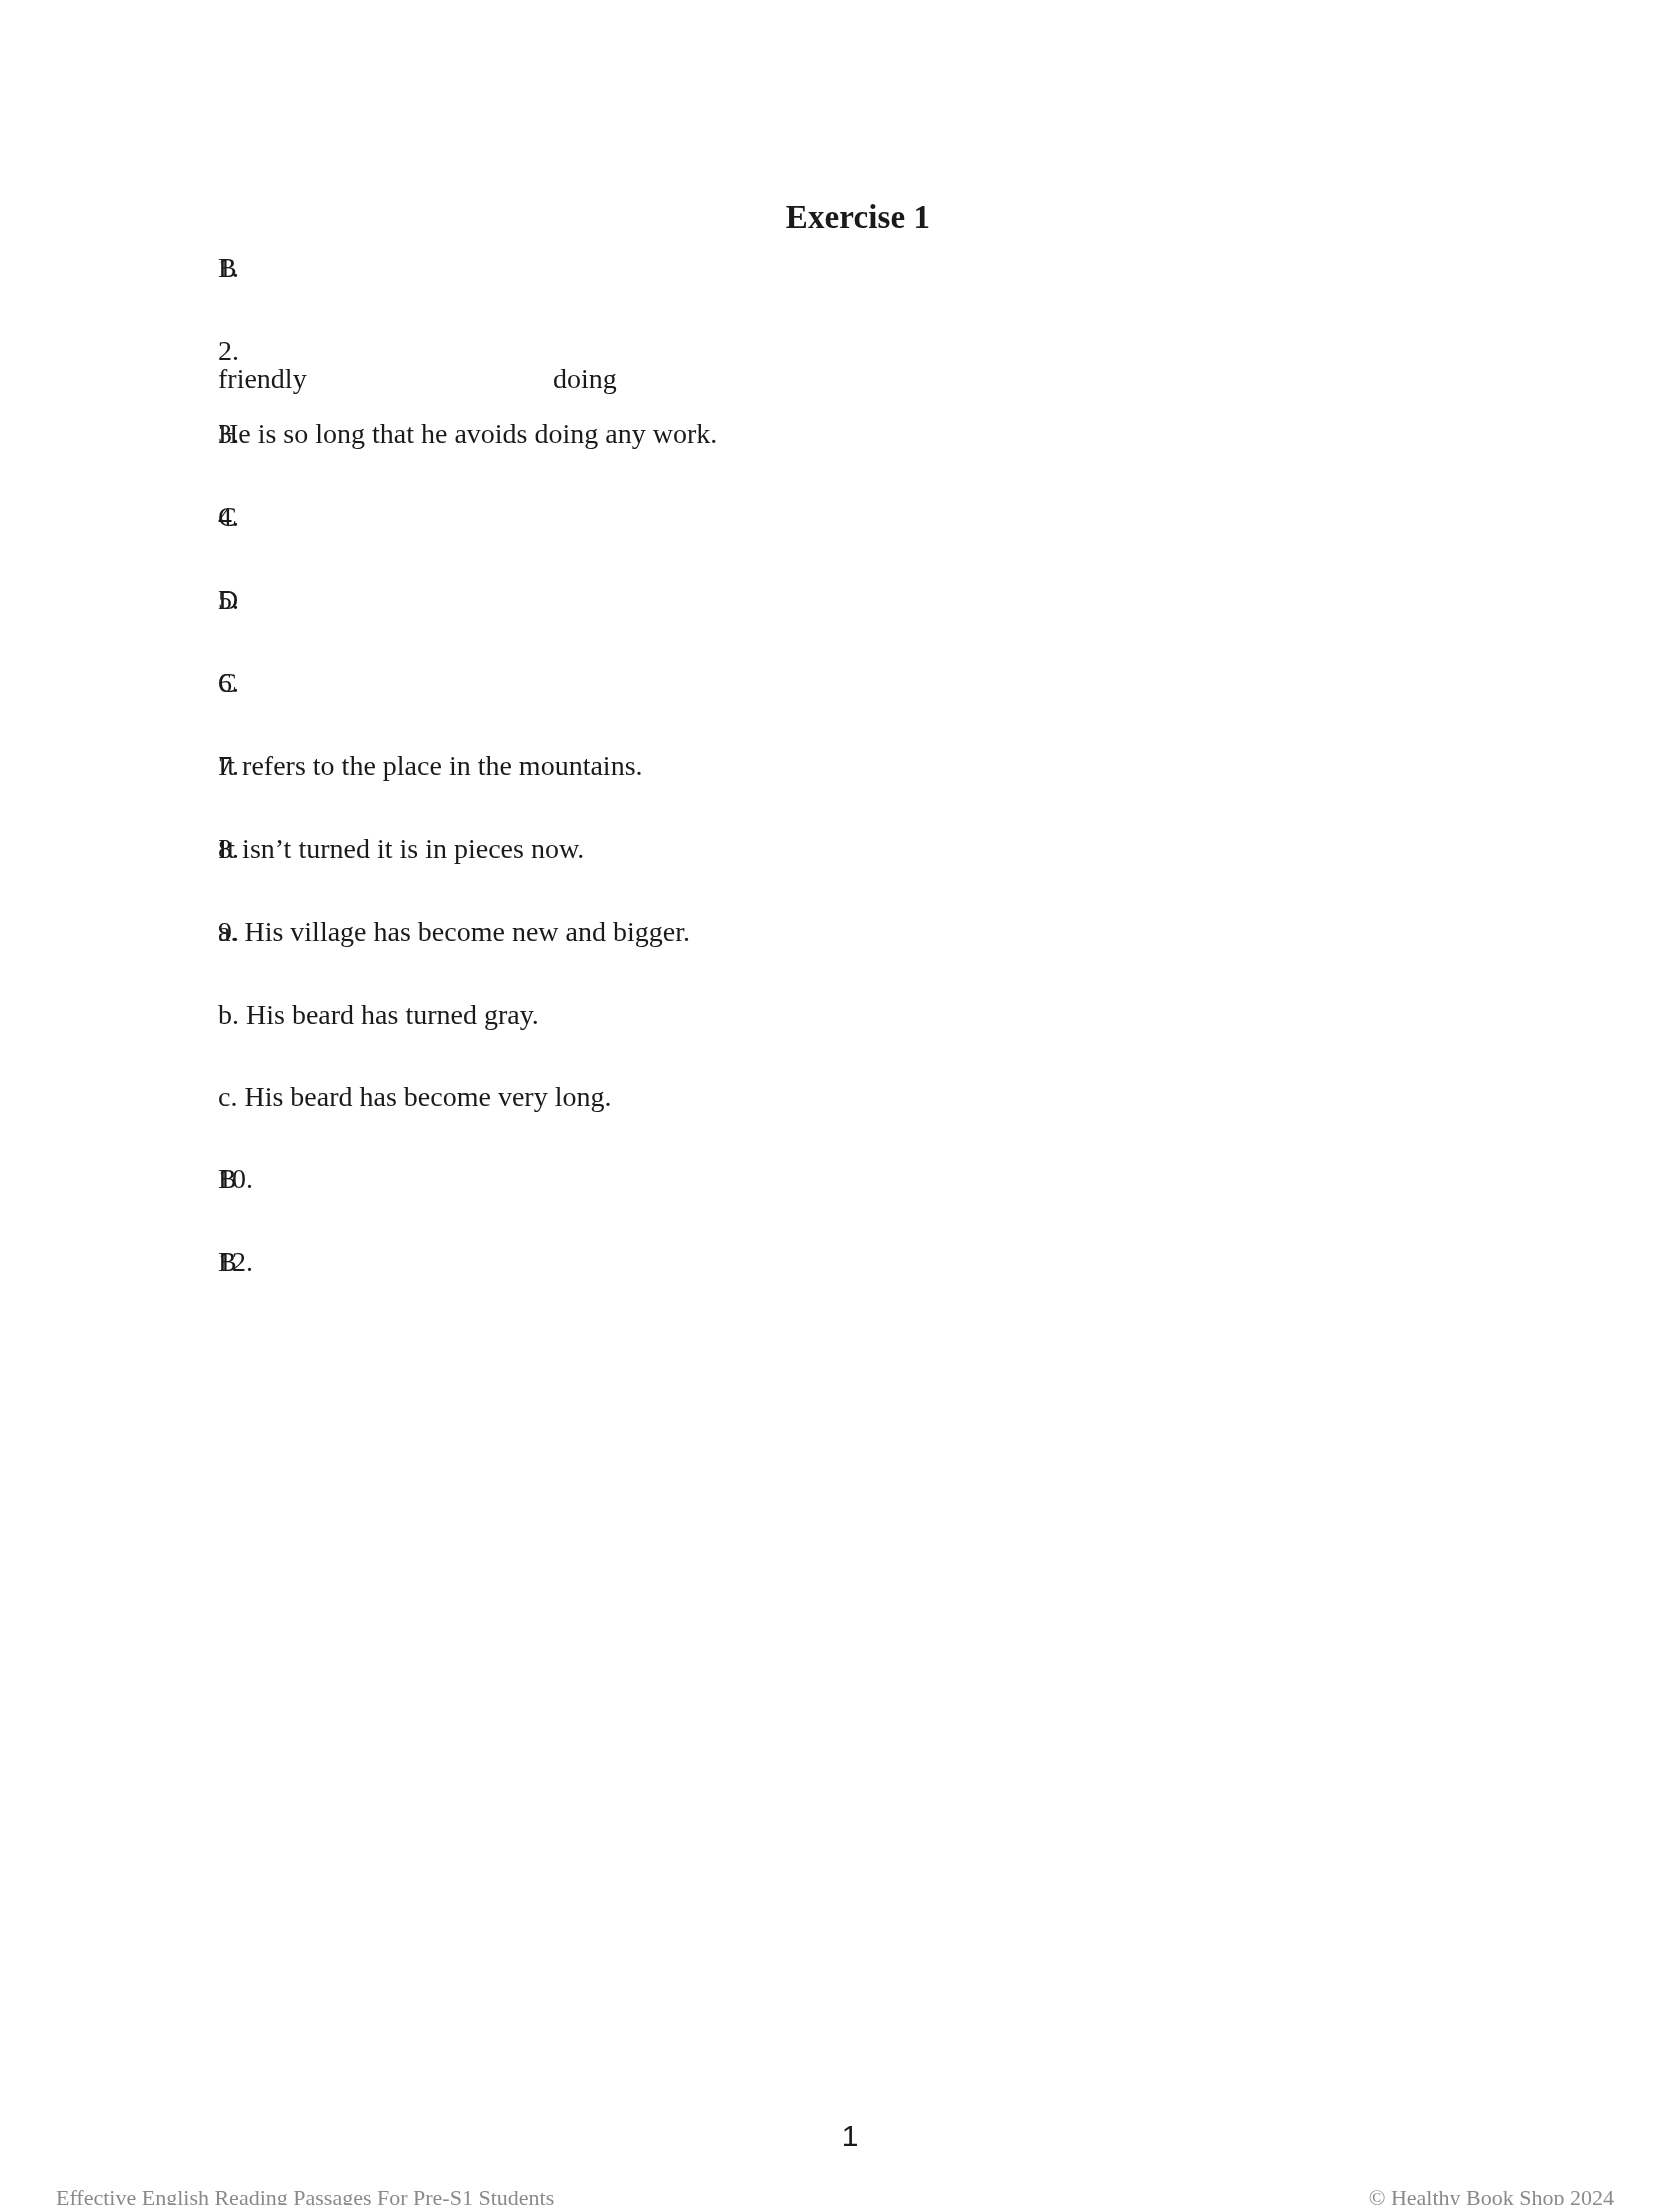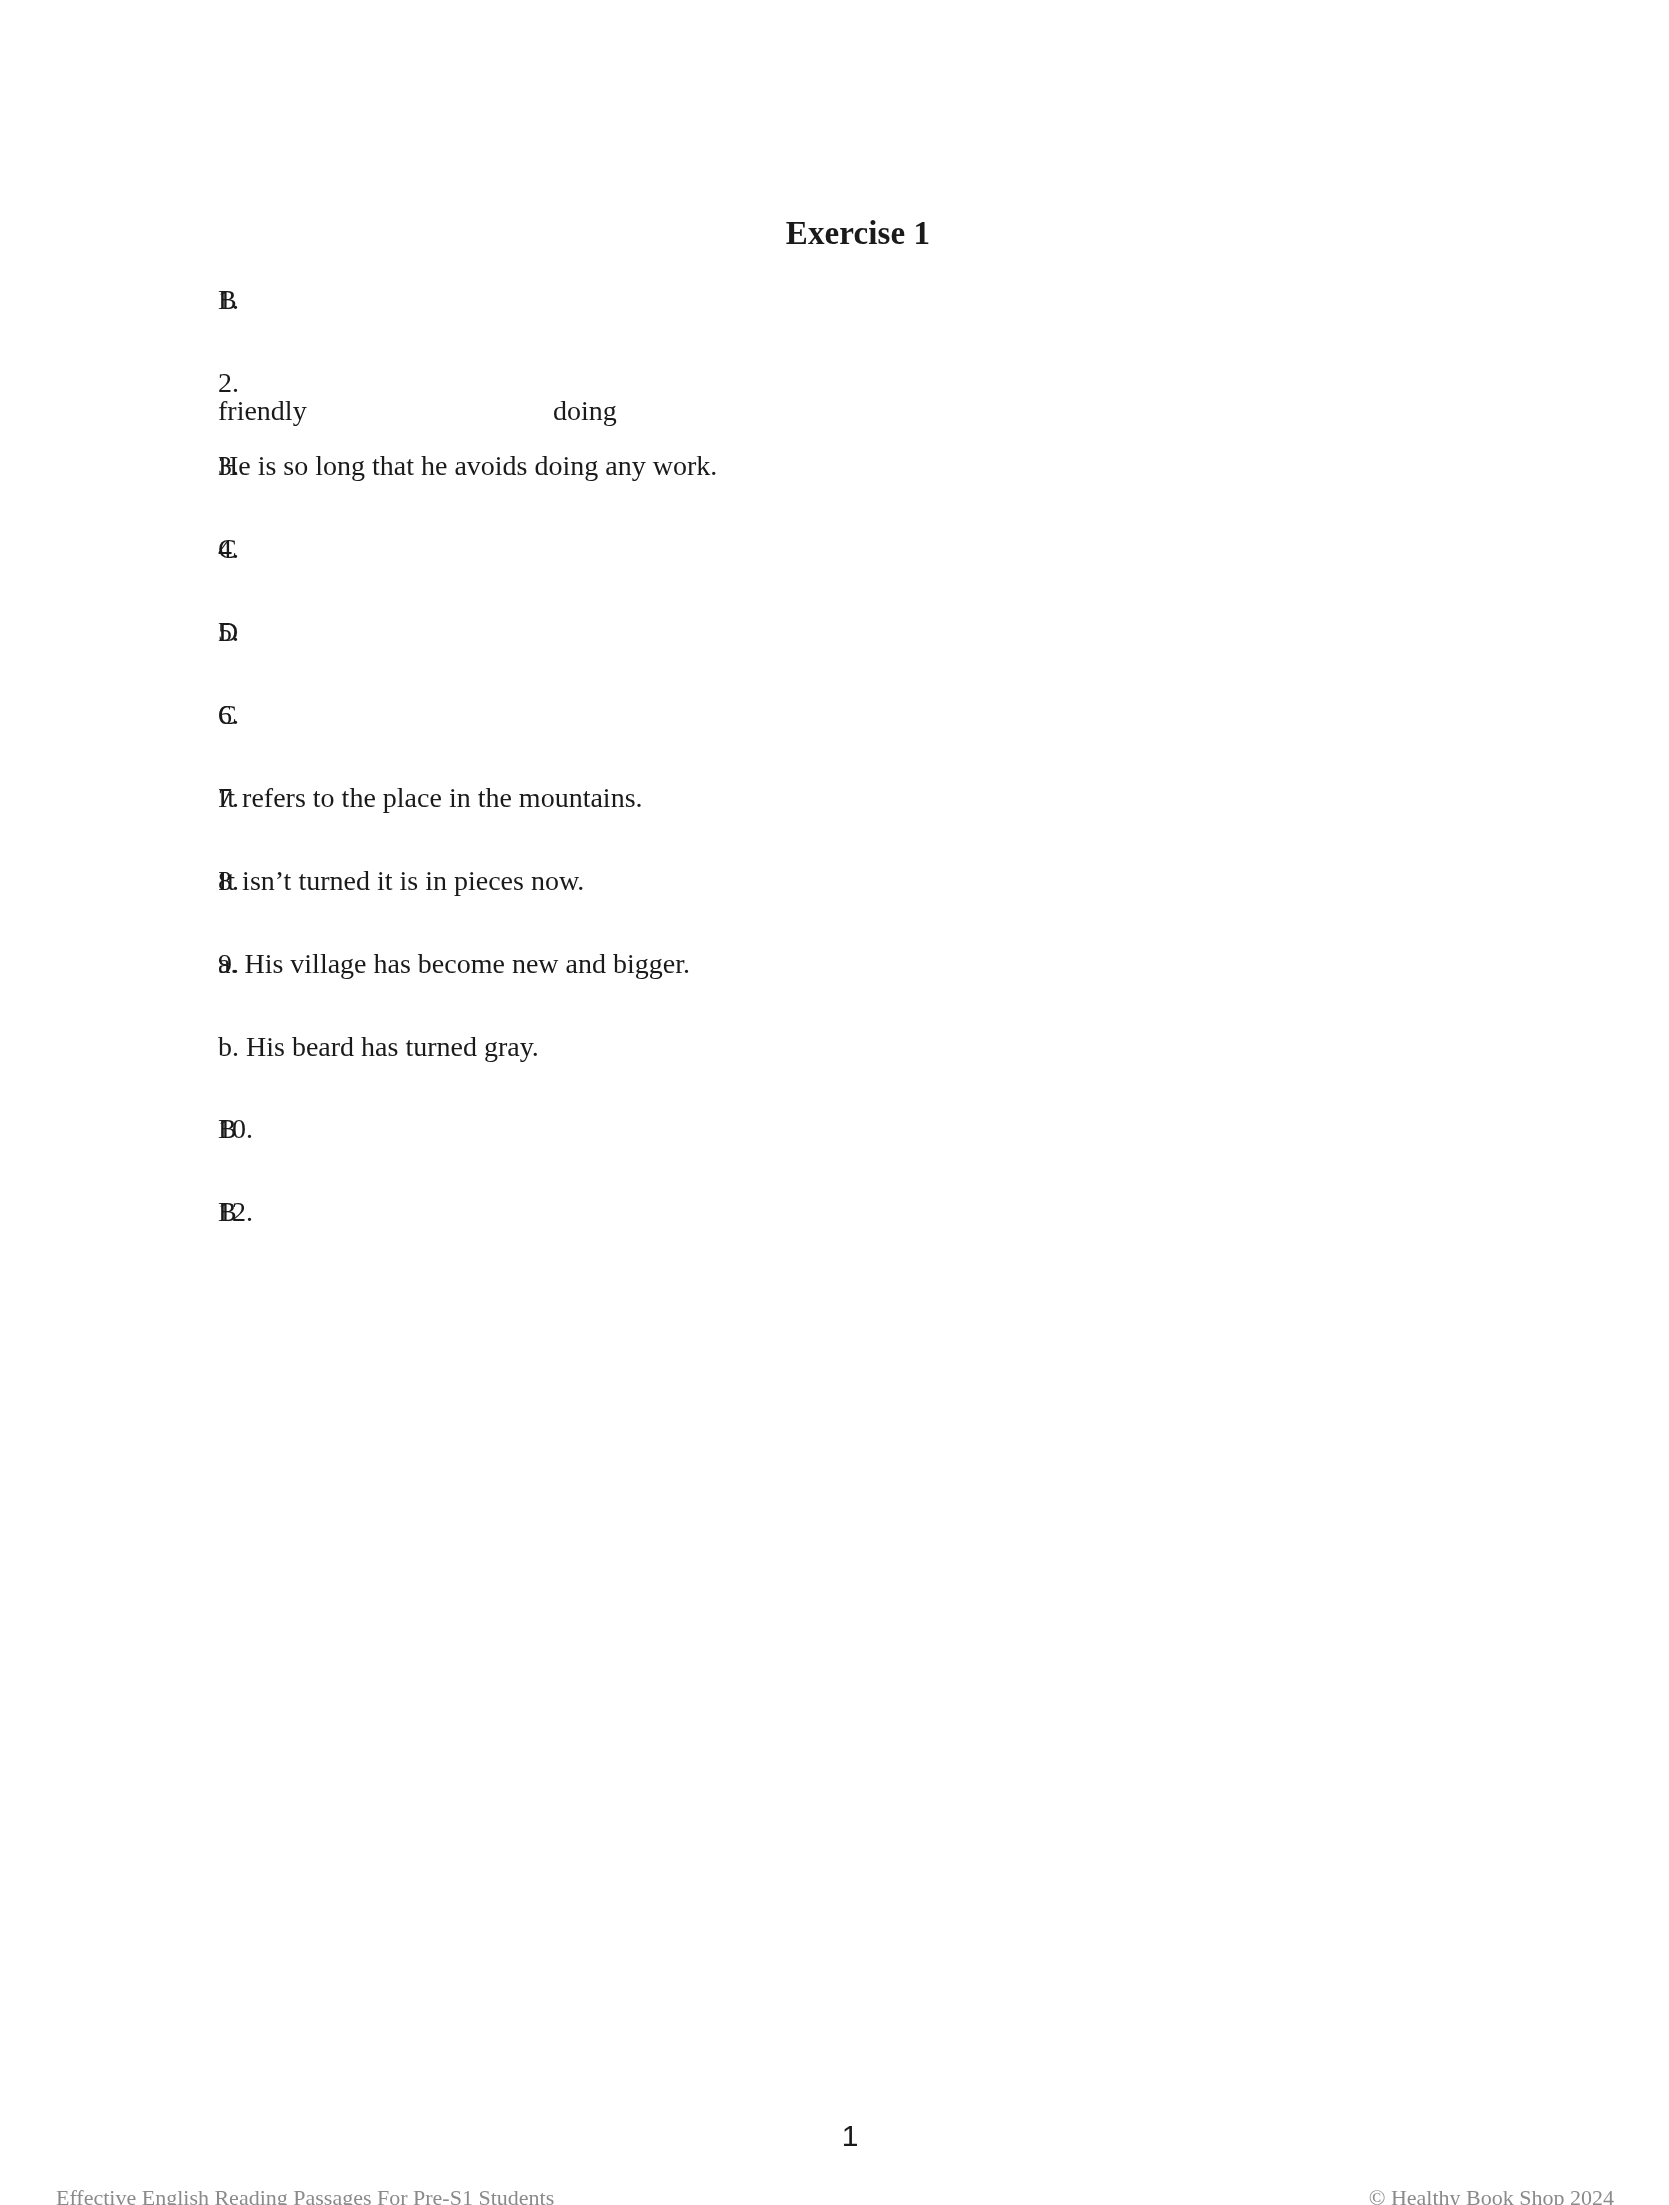--- a/index.html
+++ b/index.html
@@ -24,21 +24,21 @@
     left: 0;
     top: 0;
     width: 1670px;
   }
   .doc-title {
     text-align: center;
     font-size: 33px;
     font-weight: bold;
     font-family: "Liberation Serif", "DejaVu Serif", serif;
     letter-spacing: 0.1px;
-    margin: 16px;
+    margin: 0;
     padding-top: 199px;
     padding-left: 46px;
   }
   .answer-list {
     margin: 0;
     padding: 0;
     list-style: none;
     padding-top: 18px;
   }
   .answer-row {
@@ -146,20 +146,24 @@
           <span class="row-text">It isn’t turned it is in pieces now.</span>
         </li>
         <li class="answer-row">
           <span class="row-num">9.</span>
           <span class="row-text">a. His village has become new and bigger.</span>
         </li>
         <li class="answer-row sub">
           <span class="row-num"></span>
           <span class="row-text">b. His beard has turned gray.</span>
         </li>
+        <li class="answer-row sub">
+          <span class="row-num"></span>
+          <span class="row-text">c. His beard has become very long.</span>
+        </li>
         <li class="answer-row">
           <span class="row-num">10.</span>
           <span class="row-text">B</span>
         </li>
         <li class="answer-row">
           <span class="row-num">12.</span>
           <span class="row-text">B</span>
         </li>
       </ol>
 

